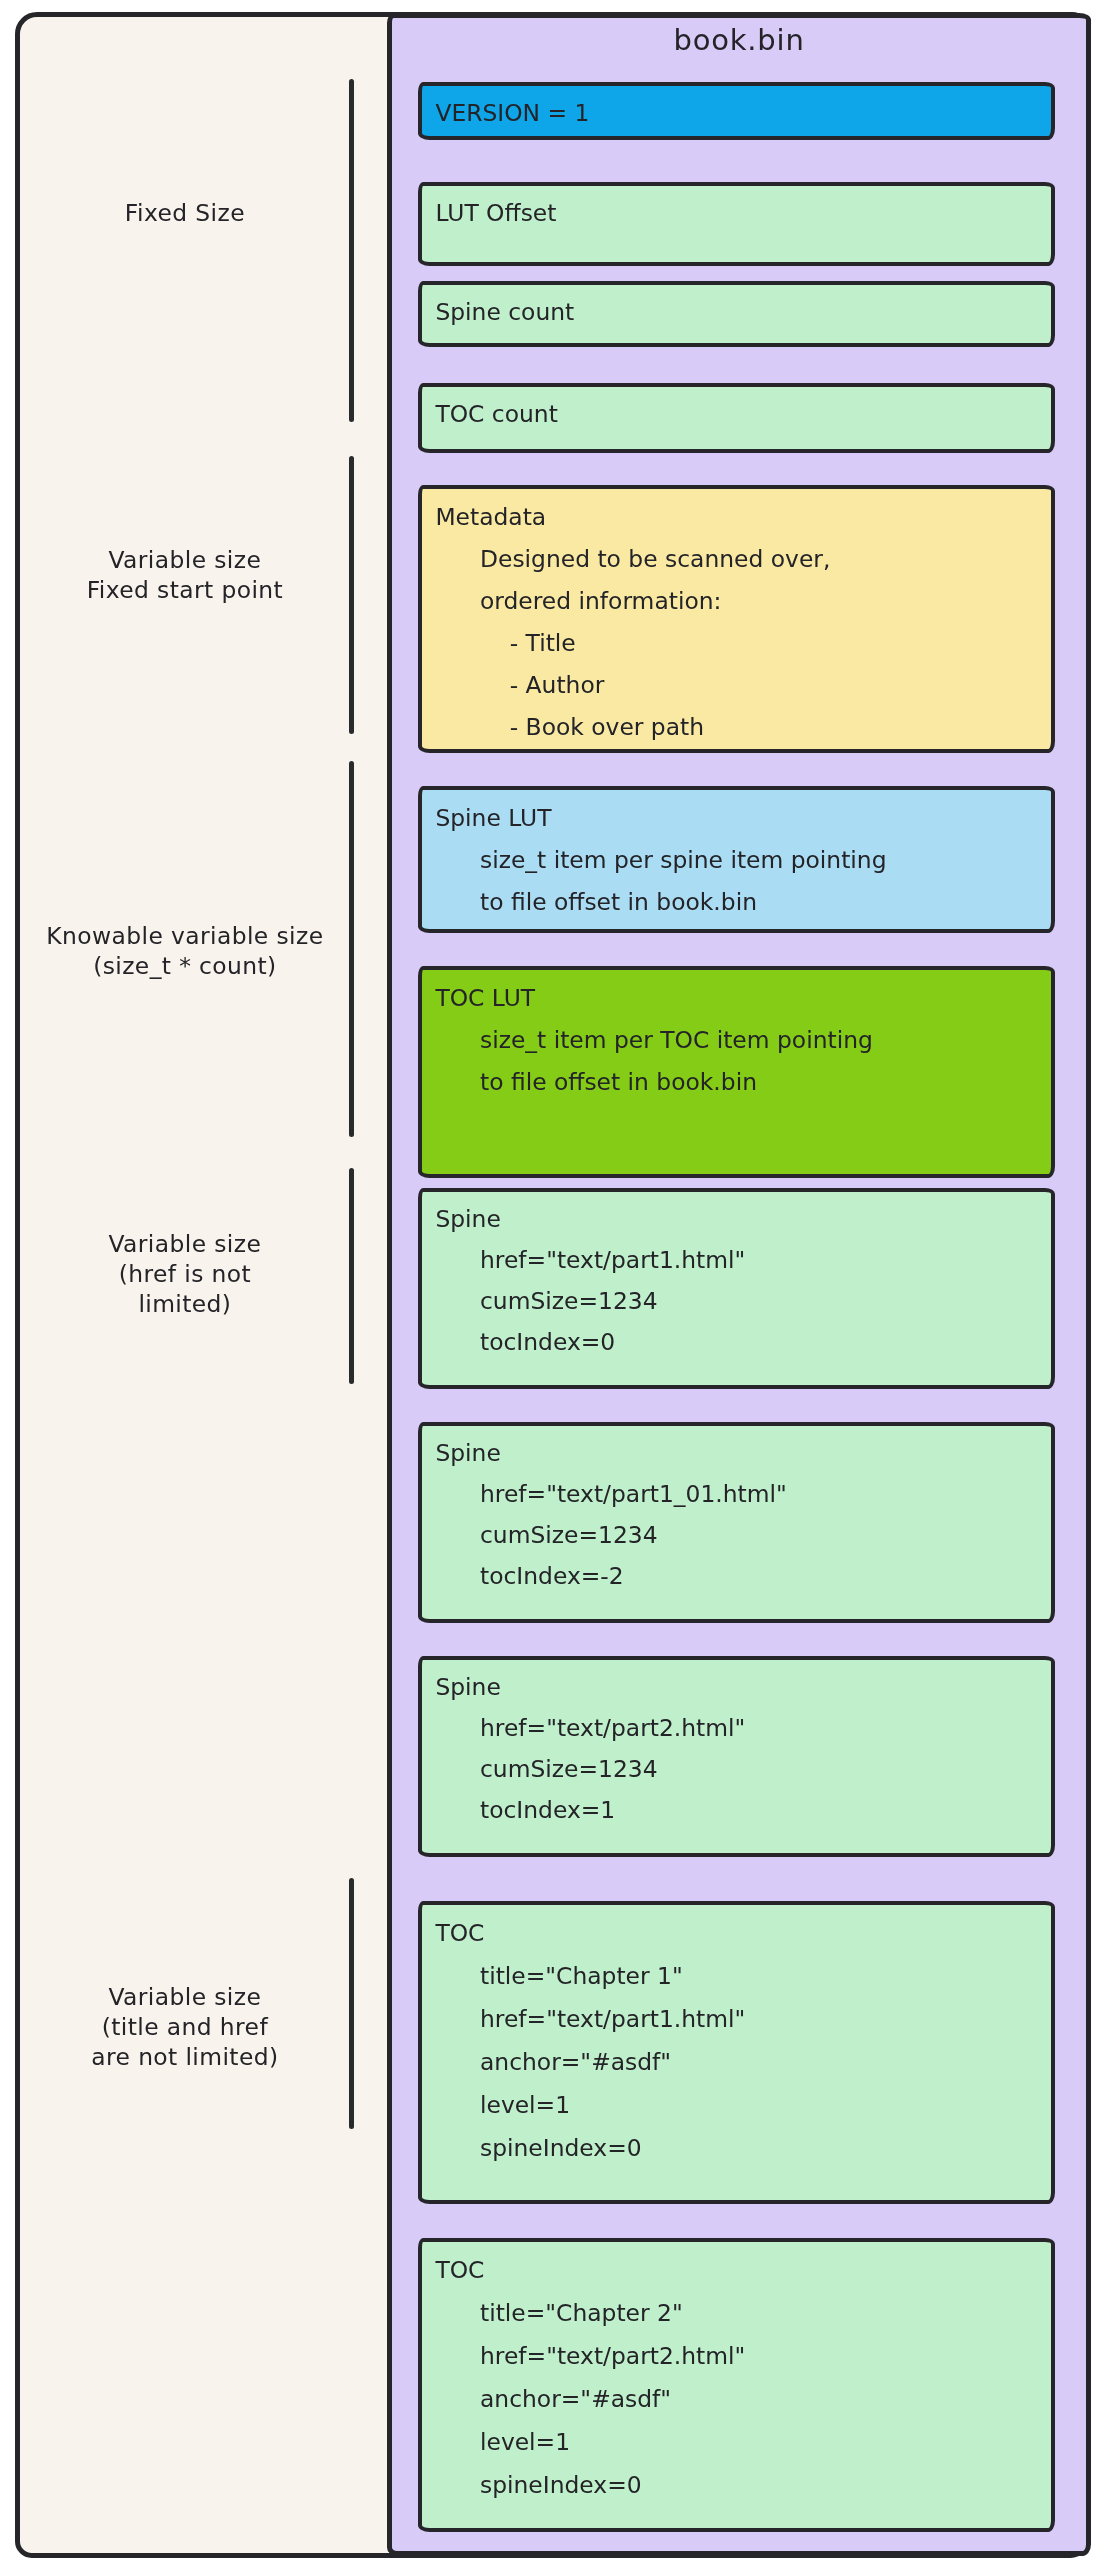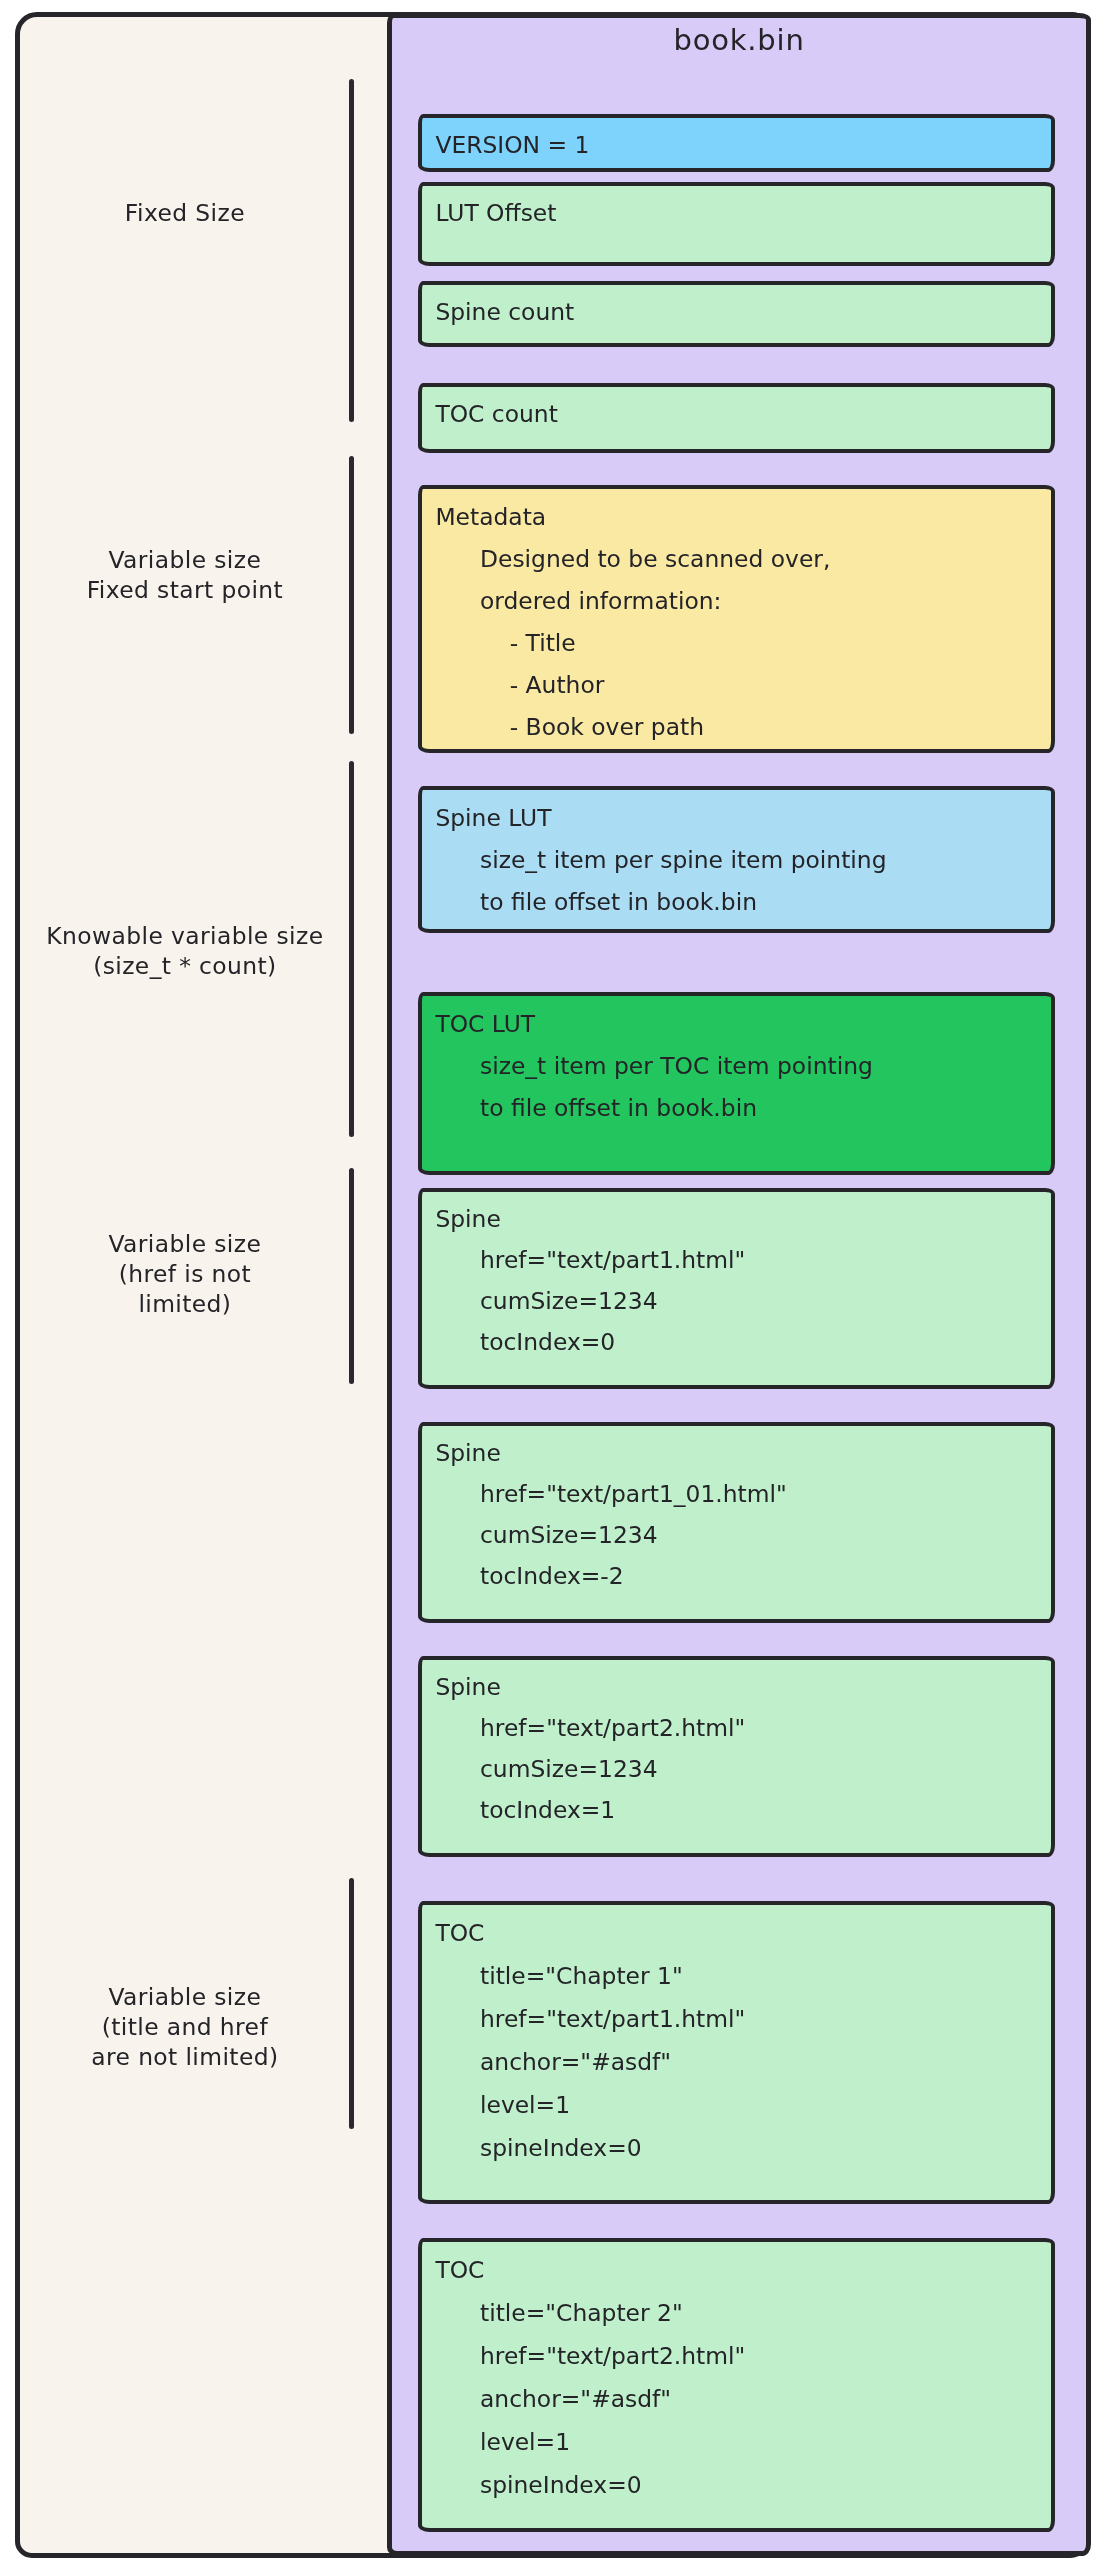--- a/index.html
+++ b/index.html
@@ -69,21 +69,21 @@
 
   <div class="bracket" style="top:79px;height:343px;"></div>
   <div class="bracket" style="top:456px;height:278px;"></div>
   <div class="bracket" style="top:761px;height:376px;"></div>
   <div class="bracket" style="top:1168px;height:216px;"></div>
   <div class="bracket" style="top:1878px;height:251px;"></div>
 
   <div class="container" style="background: rgb(216, 203, 247);"></div>
   <div class="file-title">book.bin</div>
 
-  <div class="box" style="top: 82px; height: 58px; background: #7dd3fc; margin-top: 32px;">
+  <div class="box" style="top: 82px; height: 58px; background: #0ea5e9;">
     <div class="box-line">VERSION = 1</div>
   </div>
   <div class="box" style="top: 182px; height: 84px; background: rgb(192, 240, 203);">
     <div class="box-line">LUT Offset</div>
   </div>
   <div class="box" style="top: 281px; height: 66px; background: rgb(192, 240, 203);">
     <div class="box-line">Spine count</div>
   </div>
   <div class="box" style="top: 383px; height: 70px; background: rgb(192, 240, 203);">
     <div class="box-line">TOC count</div>
@@ -96,21 +96,21 @@
     <div class="box-line">          - Title</div>
     <div class="box-line">          - Author</div>
     <div class="box-line">          - Book over path</div>
   </div>
 
   <div class="box lh50" style="top: 786px; height: 147px; background: rgb(170, 220, 243);">
     <div class="box-line">Spine LUT</div>
     <div class="box-line">      size_t item per spine item pointing</div>
     <div class="box-line">      to file offset in book.bin</div>
   </div>
-  <div class="box lh50" style="top: 992px; height: 183px; background: #22c55e;">
+  <div class="box lh50" style="top: 966px; height: 212px; background: #84cc16;">
     <div class="box-line">TOC LUT</div>
     <div class="box-line">      size_t item per TOC item pointing</div>
     <div class="box-line">      to file offset in book.bin</div>
   </div>
 
   <div class="box" style="top: 1188px; height: 201px; background: rgb(192, 240, 203);">
     <div class="box-line">Spine</div>
     <div class="box-line">      href="text/part1.html"</div>
     <div class="box-line">      cumSize=1234</div>
     <div class="box-line">      tocIndex=0</div>

